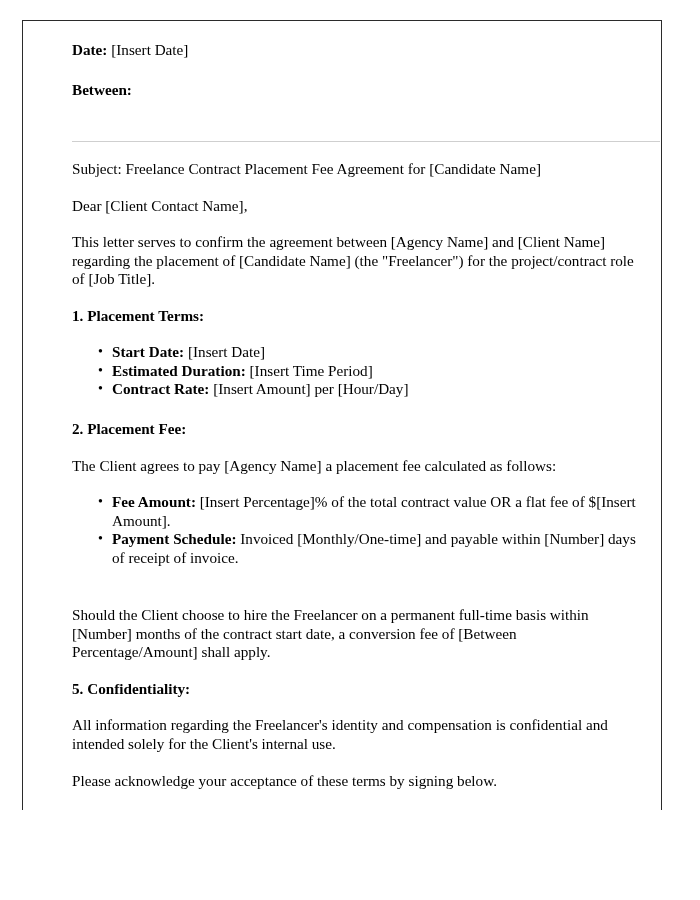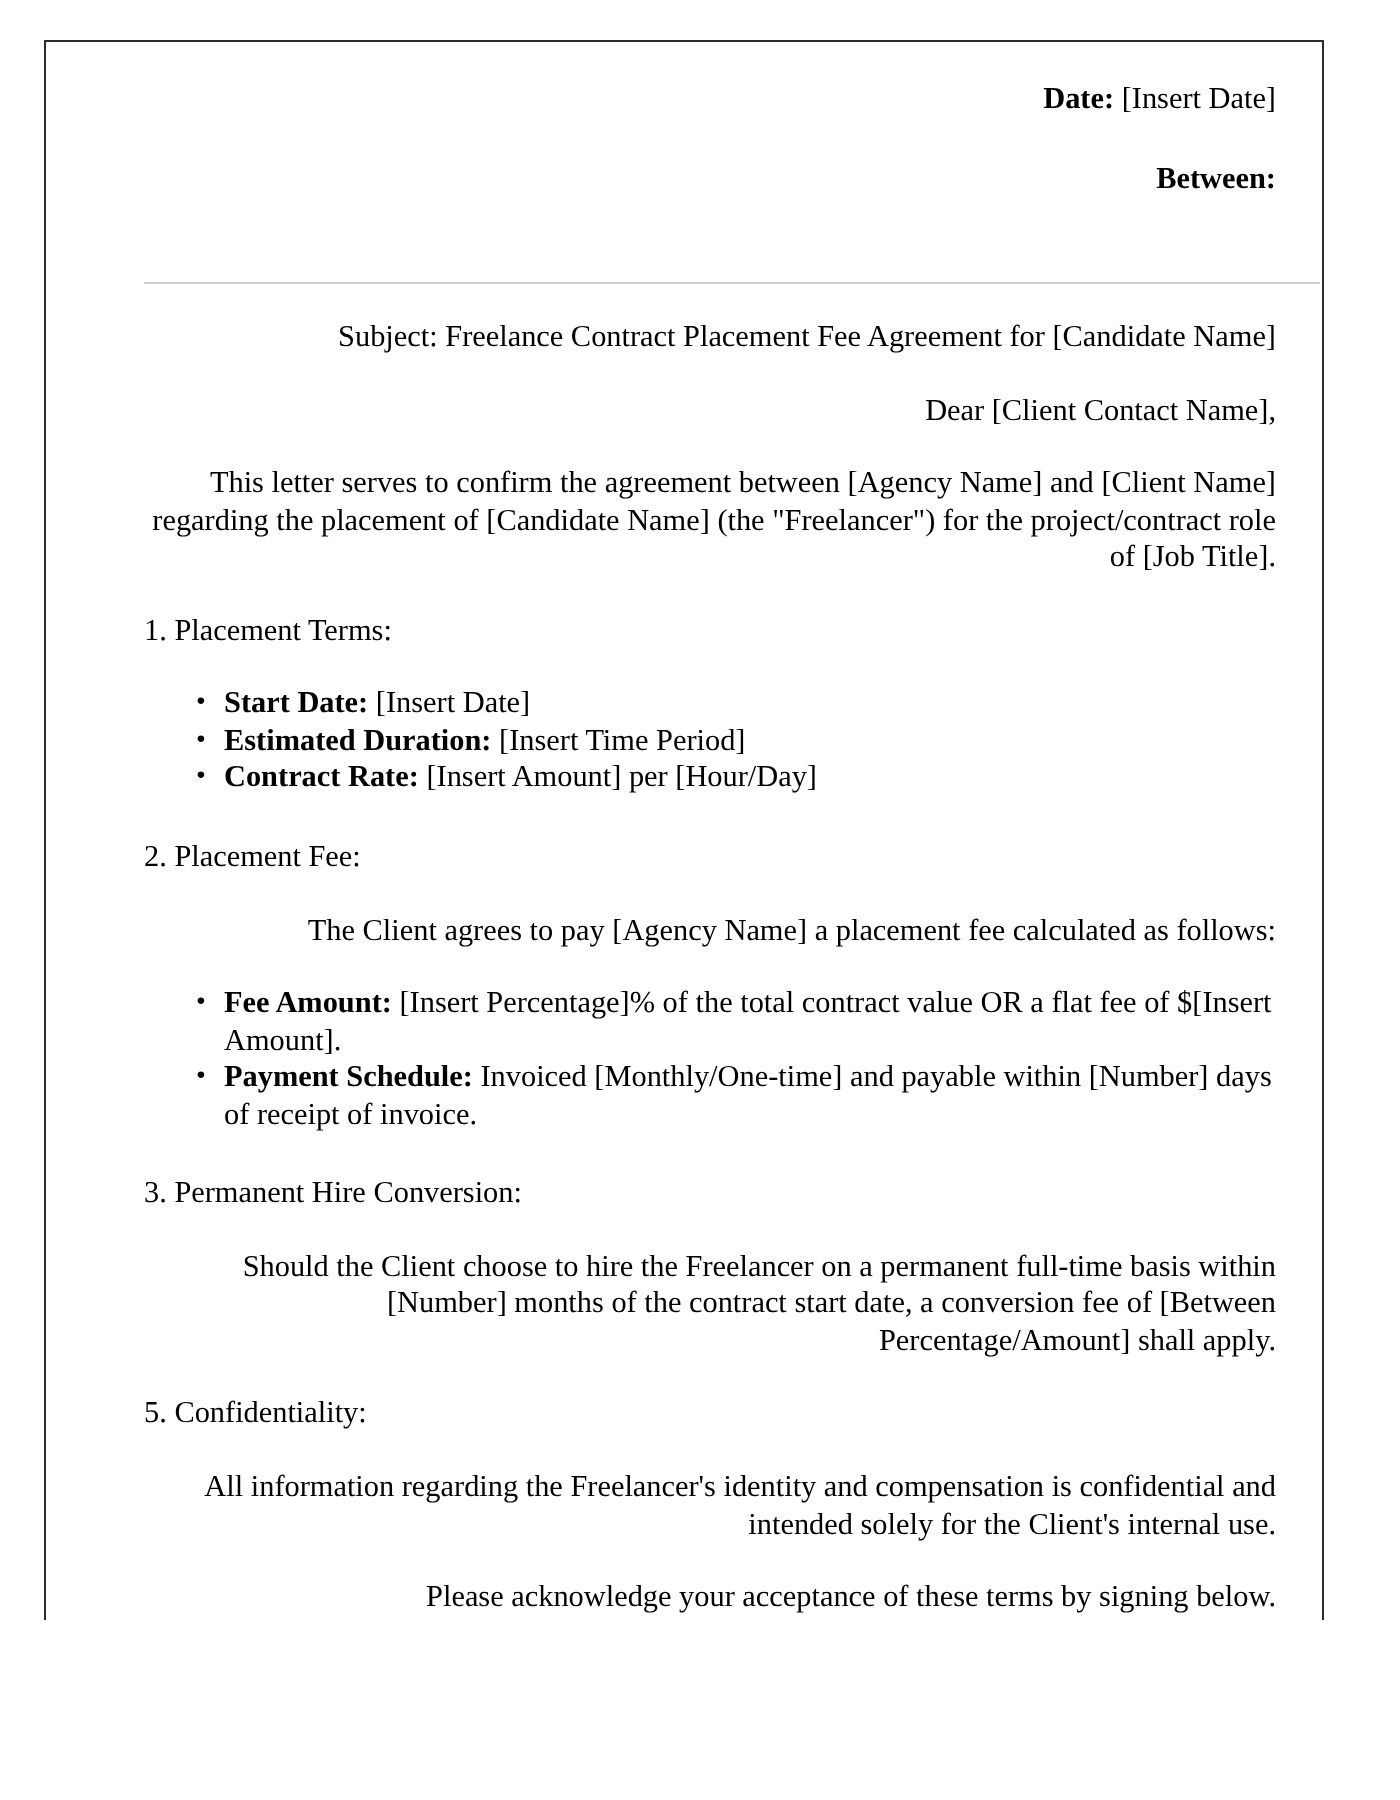--- a/index.html
+++ b/index.html
@@ -35,37 +35,37 @@
     left: 49px;
     top: 20px;
     width: 566px;
     font-size: 15.2px;
     line-height: 1.22;
   }
 
   p.para {
     margin: 0 0 0 0;
     padding: 0;
-    text-align: right;
+    text-align: left;
   }
 
   .b { font-weight: bold; }
   .gap-md { height: 18px; }
   .gap-lg { height: 21px; }
 
   .rule {
     border: none;
     border-top: 1px solid #cfcfcf;
     margin: 0;
     width: 588px;
     height: 0;
   }
 
   .heading {
-    font-weight: normal;
+    font-weight: bold;
     font-size: 15.2px;
     margin: 0;
   }
 
   ul.bullets {
     margin: 0;
     padding: 0 0 0 40px;
     list-style: none;
   }
   ul.bullets > li {
@@ -134,21 +134,20 @@
     <div class="gap-md"></div>
     <p class="para">The Client agrees to pay [Agency Name] a placement fee calculated as follows:</p>
     <div class="gap-md"></div>
     <ul class="bullets">
       <li><span class="b">Fee Amount:</span><span> [Insert Percentage]% of the total contract value OR a flat fee of $[Insert Amount].</span></li>
       <li><span class="b">Payment Schedule:</span><span> Invoiced [Monthly/One-time] and payable within [Number] days of receipt of invoice.</span></li>
     </ul>
 
     <div class="gap-lg"></div>
 
-    <p class="heading">3. Permanent Hire Conversion:</p>
     <div class="gap-md"></div>
     <p class="para">Should the Client choose to hire the Freelancer on a permanent full-time basis within [Number] months of the contract start date, a conversion fee of [Between Percentage/Amount] shall apply.</p>
 
     <div class="gap-md"></div>
 
     <p class="heading">5. Confidentiality:</p>
     <div class="gap-md"></div>
     <p class="para">All information regarding the Freelancer's identity and compensation is confidential and intended solely for the Client's internal use.</p>
 
     <div class="gap-md"></div>

